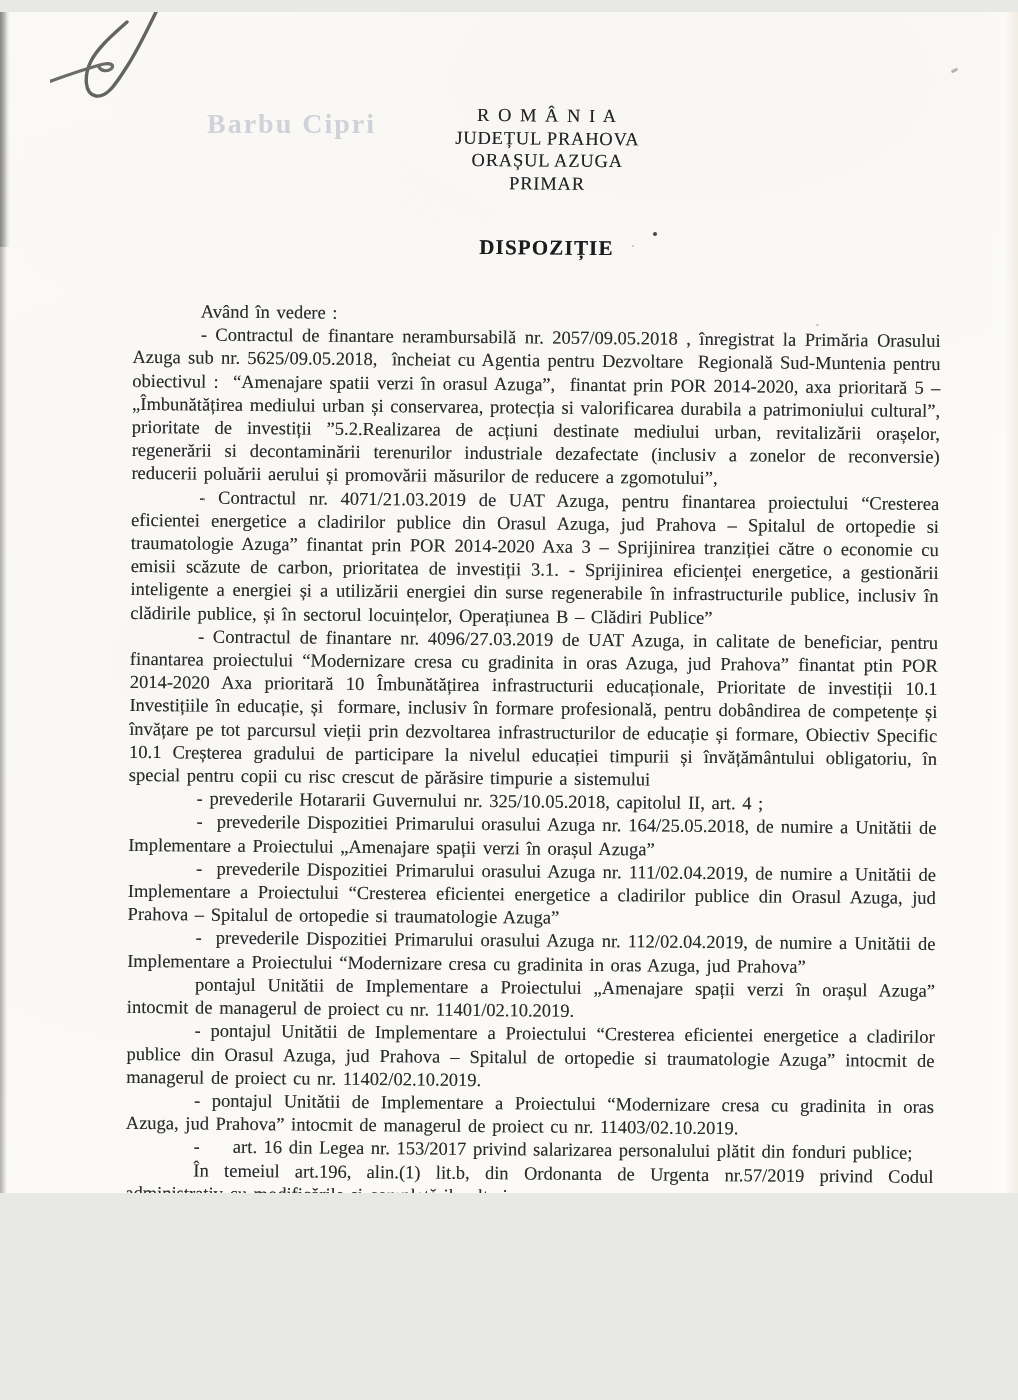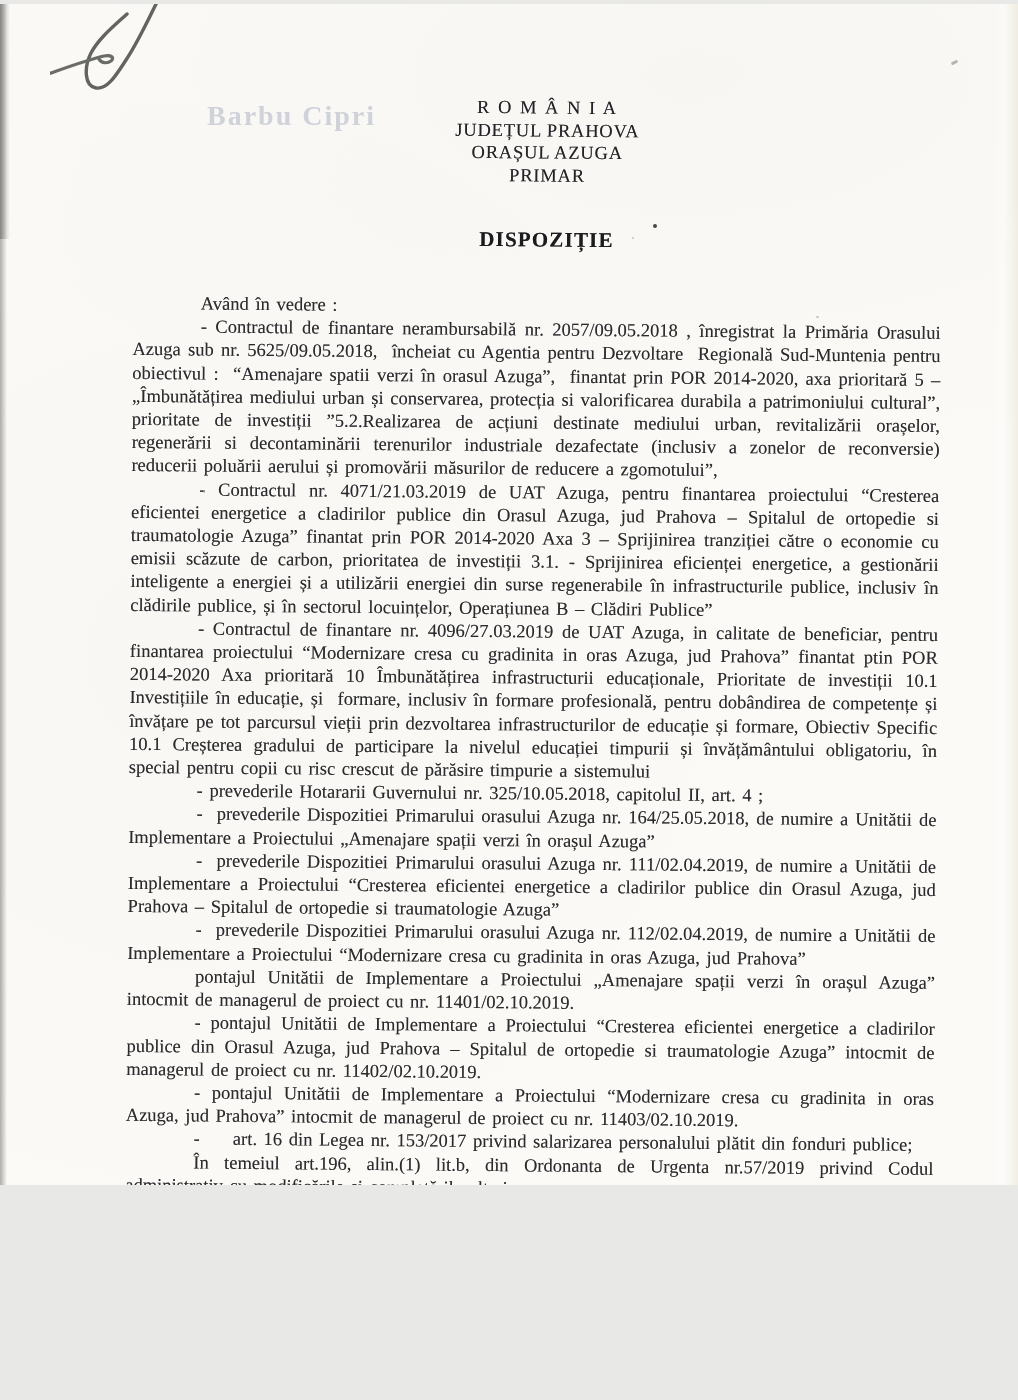--- a/index.html
+++ b/index.html
@@ -1,19 +1,19 @@
 <!DOCTYPE html>
 <html lang="ro"><head>
 <meta charset="utf-8">
 <style>
   html,body{margin:0;padding:0;background:#e8e8e6;}
   .page{
     position:relative;
     width:1018px;height:1181px;
-    margin:4px auto;
+    margin:12px auto;
     overflow:hidden;
     background:
       radial-gradient(1200px 600px at 68% 6%, rgba(60,60,55,0.02), transparent 70%),
       radial-gradient(900px 900px at 18% 55%, rgba(60,60,55,0.015), transparent 70%),
       #fbfaf7;
     font-family:"Liberation Serif","DejaVu Serif",serif;
     color:#2b2b2e;
   }
   .edge-left{
     position:absolute;left:0;top:0;width:7px;height:100%;

